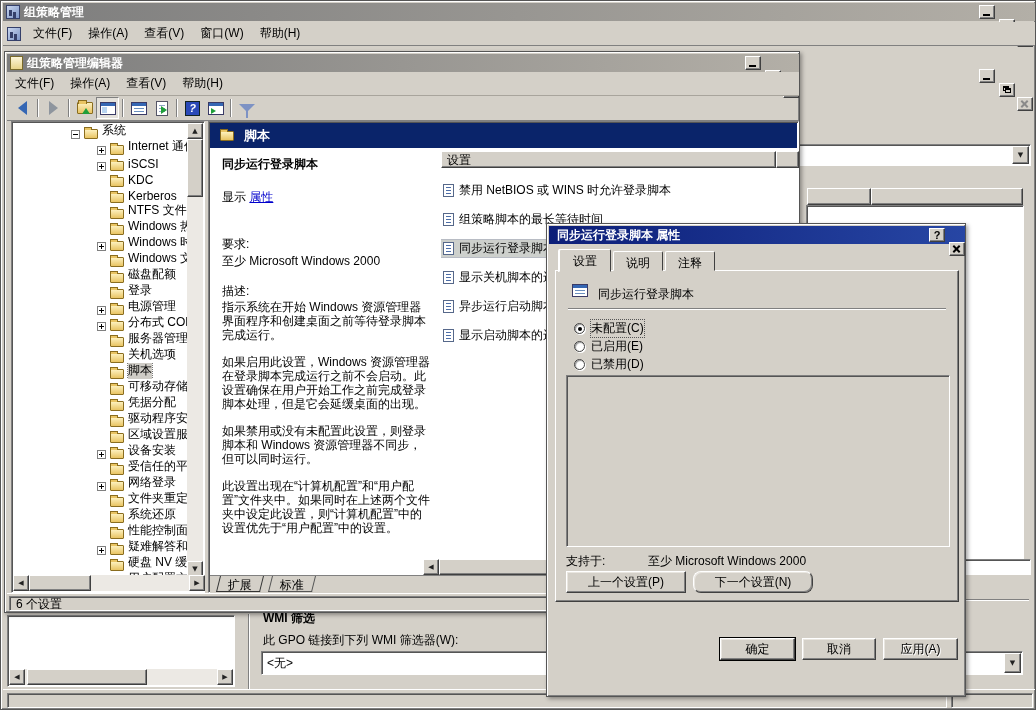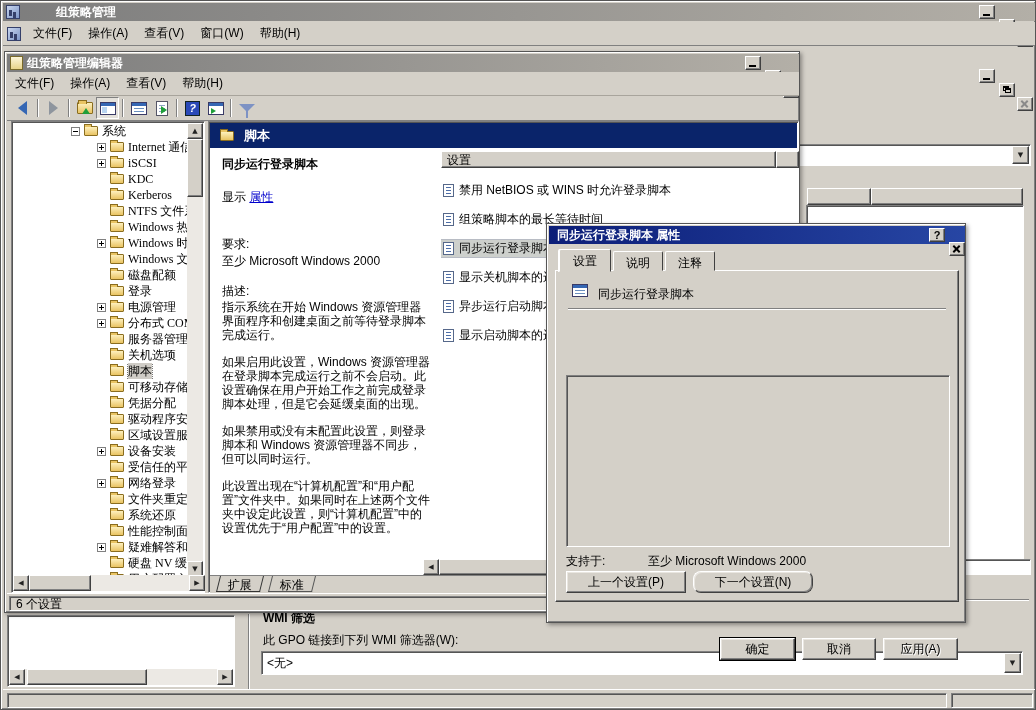--- a/index.html
+++ b/index.html
@@ -56,21 +56,21 @@
   .mini-win.play::after { content:""; position:absolute; left:2px; top:5px; width:0; height:0; border:3px solid transparent; border-left:5px solid #1f9e3a; }
   .mini-page { width:12px; height:15px; background:#fff; border:1px solid #556; position:relative; }
   .mini-page::before { content:""; position:absolute; left:2px; right:2px; top:3px; height:8px;
       background:repeating-linear-gradient(#8fa4c4 0 1px, transparent 1px 3px); }
   .export::after { content:""; position:absolute; right:-4px; bottom:1px; width:0; height:0; border:4px solid transparent; border-left:6px solid #1f9e3a; }
   .help-sq { width:15px; height:15px; background:#2a49b8; color:#fff; font-weight:bold; font-size:11px;
              display:flex; align-items:center; justify-content:center; border:1px solid #122; }
   .funnel { width:0; height:0; border-left:8px solid transparent; border-right:8px solid transparent; border-top:8px solid #7d92c4; position:relative; }
   .funnel::after { content:""; position:absolute; left:-1px; top:-2px; width:2px; height:8px; background:#7d92c4; }
   
-  .tree-item { height:16px; display:flex; align-items:center; white-space:nowrap; overflow:hidden;font-family:Liberation Serif, serif; }
+  .tree-item { height:16px; display:flex; align-items:flex-end; white-space:nowrap; overflow:hidden; }
   .tree-item .expander { visibility:hidden; width:9px; height:9px; min-width:9px; background:#fff; border:1px solid #808080;
       position:relative; margin-right:4px; }
   .tree-item .expander::before, .tree-item .expander::after { content:""; position:absolute; background:#000; }
   .tree-item .expander::before { left:1px; right:1px; top:3px; height:1px; }
   .exp-plus .expander::after { top:1px; bottom:1px; left:3px; width:1px; }
   .exp-plus .expander, .exp-minus .expander { visibility:visible; }
   .folder-icon { width:14px; height:10px; min-width:14px; background:linear-gradient(#fdf0bd,#e9c463);
       border:1px solid #8a6d1f; border-radius:1px; position:relative; margin-right:4px; }
   .folder-icon::before { content:""; position:absolute; top:-3px; left:-1px; width:6px; height:2px;
       background:#e9c463; border:1px solid #8a6d1f; border-bottom:none; }
@@ -108,21 +108,21 @@
   .colhead { background:#d4d0c8; border:1px solid; border-color:#fff #404040 #404040 #fff;
              box-shadow: inset -1px -1px 0 #808080; padding:1px 5px; }
   .app-icon { width:14px; height:14px; margin-right:4px; position:relative; background:linear-gradient(135deg,#c9d6ee,#7d96c8); border:1px solid #35406a; }
   .app-icon::after { content:""; position:absolute; left:2px; bottom:2px; width:3px; height:6px; background:#35406a; box-shadow:4px 2px 0 #35406a; }
   .scroll-icon { width:13px; height:14px; margin-right:4px; background:linear-gradient(#fdf6d8,#e8d48a); border:1px solid #7a6a2a; }
 </style>
 </head>
 <body>
 
 <div class="abs win" style="left:0;top:0;width:1036px;height:710px;">
-  <div class="abs titlebar t-inactive" style="left:2px;top:2px;width:1032px;height:18px;gap:32px;">
+  <div class="abs titlebar t-inactive" style="left:2px;top:2px;width:1032px;height:18px;">
     <span class="app-icon"></span>
     <span>组策略管理</span>
   </div>
   <div class="abs wbtn g-min" style="left:978px;top:4px;"></div>
   <div class="abs wbtn g-max" style="left:996px;top:4px;"></div>
   <div class="abs wbtn g-close" style="left:1014px;top:4px;"></div>
 
   <div class="abs menubar" style="left:2px;top:21px;width:1032px;height:24px;border-bottom:1px solid #808080;">
     <span class="app-icon" style="margin-left:4px;"></span>
     <div style="display:flex;">
@@ -490,38 +490,55 @@
       </div>
     </div>
 
     <div class="abs" style="left:2px;top:541px;width:792px;height:19px;border-top:1px solid #fff;">
       <div class="abs s" style="left:2px;top:2px;right:7px;height:15px;">
         <span style="display:block;padding:0 6px;margin-top:-1px;">6 个设置</span>
       </div>
     </div>
   </div>
 
-  <div class="abs win" style="left:545px;top:222px;width:420px;height:400px;z-index:20;">
+  <div class="abs win" style="left:545px;top:222px;width:420px;height:474px;z-index:20;">
     <div class="abs titlebar t-active" style="left:2px;top:2px;width:416px;height:18px;padding-left:8px;">
       <span>同步运行登录脚本 属性</span>
     </div>
     <div class="abs wbtn" style="left:382px;top:4px;text-align:center;font-weight:bold;font-size:11px;line-height:12px;">?</div>
     <div class="abs wbtn g-close" style="left:400px;top:4px;"></div>
 
     <div class="abs" style="left:0;top:0;width:420px;height:0;">
       <div class="dtab active" style="left:12px;width:52px;"><span>设置</span></div>
       <div class="dtab" style="left:66px;width:50px;"><span>说明</span></div>
       <div class="dtab" style="left:118px;width:50px;"><span>注释</span></div>
     </div>
 
     <div class="abs" style="left:8px;top:46px;width:404px;height:332px;background:#d4d0c8;border:1px solid;border-color:#fff #404040 #404040 #fff;box-shadow:inset -1px -1px 0 #808080;">
       <div class="abs mini-win lines" style="left:16px;top:13px;"></div>
       <div class="abs" style="left:42px;top:15px;">同步运行登录脚本</div>
       <div class="abs groove" style="left:12px;top:37px;width:378px;"></div>
 
+      <div class="abs" style="left:18px;top:50px;">
+
+          <div class="radio-row checked">
+            <span class="radio"></span>
+            <span class="radio-label">未配置(C)</span>
+          </div>
+
+          <div class="radio-row">
+            <span class="radio"></span>
+            <span class="radio-label">已启用(E)</span>
+          </div>
+
+          <div class="radio-row">
+            <span class="radio"></span>
+            <span class="radio-label">已禁用(D)</span>
+          </div>
+        </div>
 
       <div class="abs s" style="left:10px;top:104px;width:384px;height:172px;background:#d4d0c8;"></div>
 
       <div class="abs" style="left:10px;top:282px;">支持于:</div>
       <div class="abs" style="left:92px;top:282px;">至少 Microsoft Windows 2000</div>
 
       <div class="abs btn" style="left:10px;top:300px;width:120px;height:22px;">
         <span>上一个设置(P)</span>
       </div>
       <div class="abs btn" style="left:137px;top:300px;width:120px;height:22px;border-radius:8px;">

